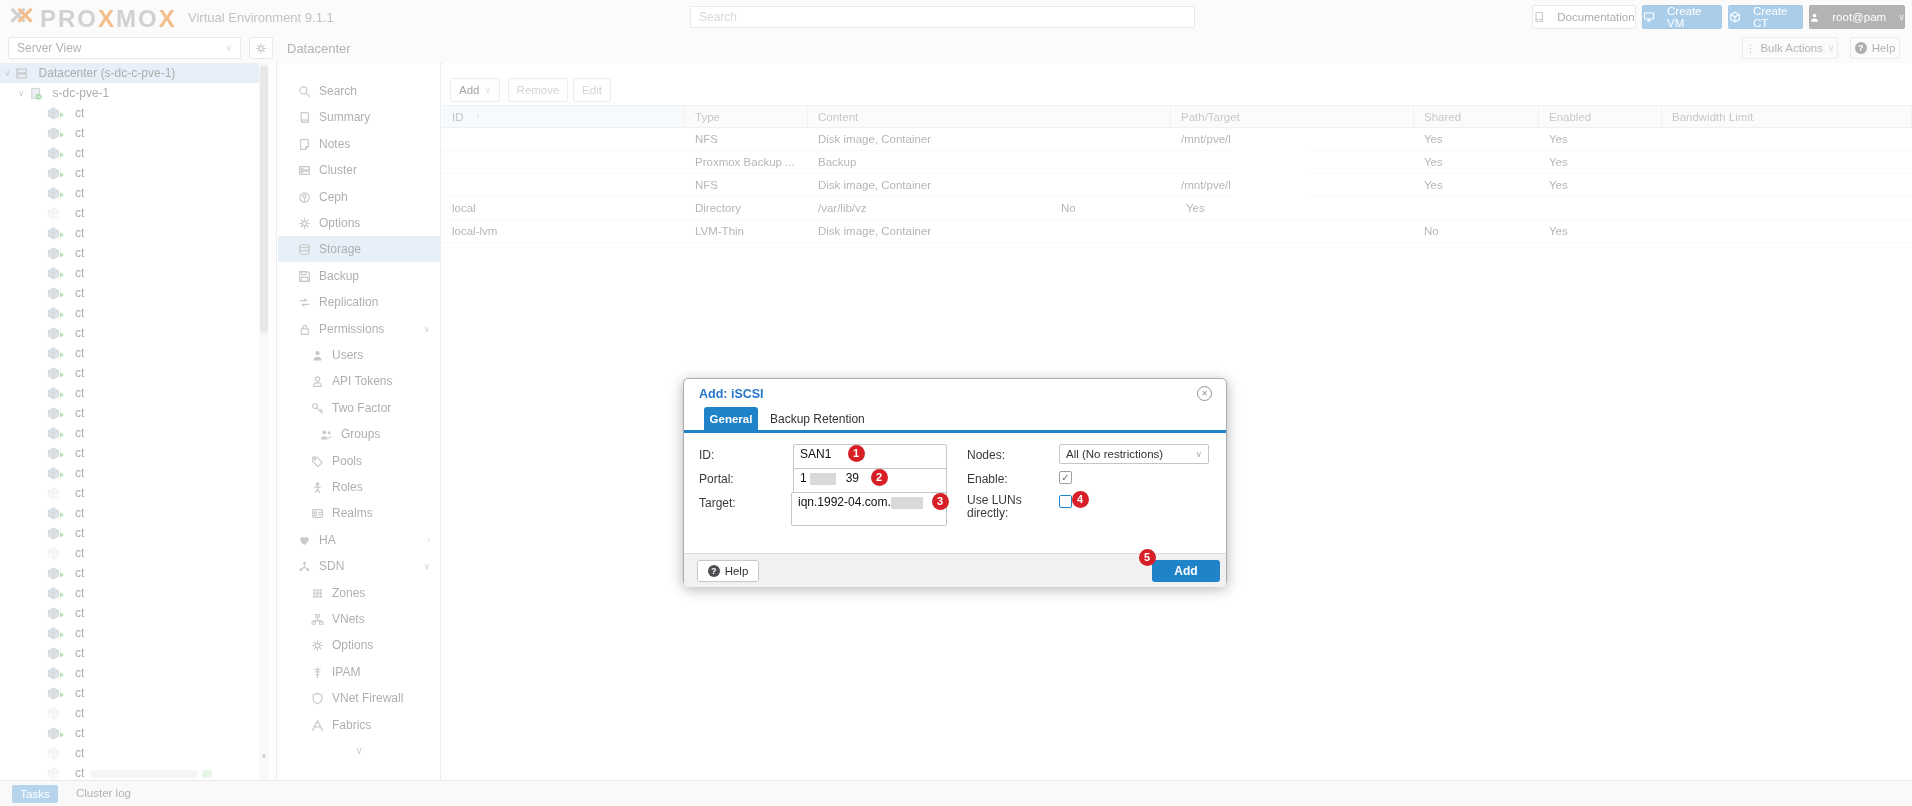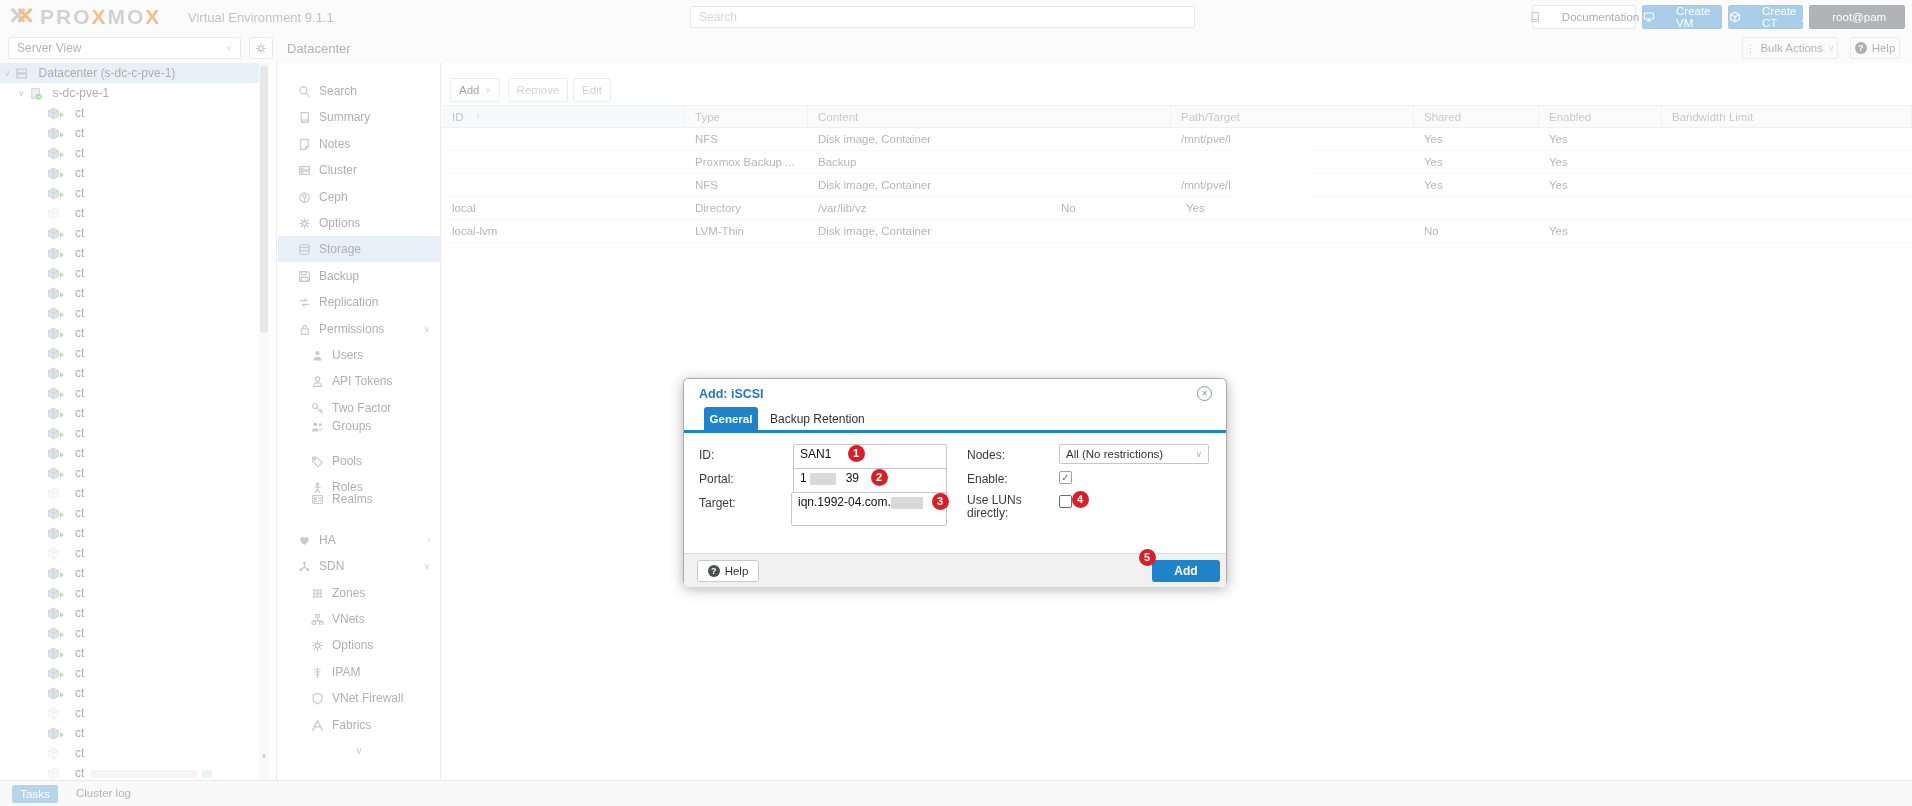--- a/index.html
+++ b/index.html
@@ -2,29 +2,29 @@
 <html style="--blue: #1f83ca; --red: #d61f26; --orange: #e57000;"><head>
 <meta charset="utf-8">
 <style>
   html,body{margin:0;padding:0;width:1912px;height:806px;overflow:hidden;
     font-family:"Liberation Sans",sans-serif;background:#fff;}
   .abs{position:absolute;}
   #app{position:absolute;inset:0;width:1912px;height:806px;}
 
   
   .top-header{left:0;top:0;width:1912px;height:34px;background:#f5f5f5;border-bottom:1px solid #dcdcdc;}
-  .logo{left:22px;top:5px;font-size:21px;font-weight:bold;letter-spacing:2px;color:#9a9a9a;}
+  .logo{left:22px;top:5px;font-size:24px;font-weight:bold;letter-spacing:2px;color:#9a9a9a;}
   .logo .lx{color:var(--orange);}
   .logo-mark{left:8px;top:2px;font-size:24px;font-weight:bold;color:#9a9a9a;}
   .logo-mark .lx{color:var(--orange);margin-left:-13px;}
   .version{left:188px;top:10px;font-size:13px;color:#777;}
   .search-input{left:690px;top:6px;width:505px;height:22px;border:1px solid #cfcfcf;border-radius:2px;
     background:#fff;font-size:12px;padding:0 8px;color:#444;box-sizing:border-box;font-family:"Liberation Sans",sans-serif;}
   .search-input::placeholder{color:#a8a8a8;}
-  .hbtn{top:5px;height:24px;border-radius:2px;font-size:11.5px;display:flex;align-items:center;justify-content:center;gap:21px;box-sizing:border-box;}
+  .hbtn{top:5px;height:24px;border-radius:2px;font-size:11.5px;display:flex;align-items:center;justify-content:center;gap:12px;box-sizing:border-box;}
   .hbtn.white{background:#fff;border:1px solid #cfcfcf;color:#444;}
   .hbtn.blue{background:#4493cf;color:#fff;border:1px solid #3d86bf;}
   .hbtn.dark{background:#56585c;color:#fff;border:1px solid #4a4c50;}
   .b-doc{left:1532px;width:104px;}
   .b-vm{left:1642px;width:80px;}
   .b-ct{left:1728px;width:75px;}
   .b-user{left:1809px;width:96px;}
   .chev{font-size:9px;opacity:.8;}
 
   
@@ -676,21 +676,21 @@
         </div>
       <div class="nrow sub" style="top:332px;">
         <span class="icon">
           <svg width="13" height="13" viewBox="0 0 12 12">
             <circle cx="3.8" cy="3.8" r="2.2" style="fill:none;stroke:#8a8a8a;stroke-width:1.1;stroke-linecap:round;stroke-linejoin:round"></circle>
             <path d="M5.4 5.4l4.9 4.9M8 8l1.4-1.4M9.3 9.3l1.2-1.2" style="fill:none;stroke:#8a8a8a;stroke-width:1.1;stroke-linecap:round;stroke-linejoin:round"></path>
           </svg>
         </span>
         <span class="nlabel">Two Factor</span>
         </div>
-      <div class="nrow sub" style="top:350px;">
+      <div class="nrow sub" style="top:358px;margin-left:9px;">
         <span class="icon">
           <svg width="13" height="13" viewBox="0 0 12 12">
             <circle cx="4" cy="4" r="1.7" style="fill:#8a8a8a;stroke:none"></circle>
             <circle cx="8.5" cy="4.3" r="1.4" style="fill:#8a8a8a;stroke:none"></circle>
             <path d="M1 10.5a3 2.9 0 0 1 6 0zM7.3 10.2a2.7 2.5 0 0 1 4-2.1" style="fill:#8a8a8a;stroke:none"></path>
           </svg>
         </span>
         <span class="nlabel">Groups</span>
         </div>
       <div class="nrow sub" style="top:385px;">
@@ -704,21 +704,21 @@
         </div>
       <div class="nrow sub" style="top:411px;">
         <span class="icon">
           <svg width="13" height="13" viewBox="0 0 12 12">
             <circle cx="6" cy="2.8" r="1.6" style="fill:#8a8a8a;stroke:none"></circle>
             <path d="M6 4.5v3M6 7.5l-1.8 3M6 7.5l1.8 3M3.5 5.6h5" style="fill:none;stroke:#8a8a8a;stroke-width:1.1;stroke-linecap:round;stroke-linejoin:round"></path>
           </svg>
         </span>
         <span class="nlabel">Roles</span>
         </div>
-      <div class="nrow sub" style="top:423px;text-align:right;">
+      <div class="nrow sub" style="top:437px;text-align:right;">
         <span class="icon">
           <svg width="13" height="13" viewBox="0 0 12 12">
             <rect x="1.5" y="2.5" width="9" height="7" rx=".8" style="fill:none;stroke:#8a8a8a;stroke-width:1.1;stroke-linecap:round;stroke-linejoin:round"></rect>
             <circle cx="4" cy="5.3" r="1" style="fill:none;stroke:#8a8a8a;stroke-width:1.1;stroke-linecap:round;stroke-linejoin:round"></circle>
             <path d="M2.8 8a1.4 1.2 0 0 1 2.4 0M7 5h2.5M7 7h2.5" style="fill:none;stroke:#8a8a8a;stroke-width:1.1;stroke-linecap:round;stroke-linejoin:round"></path>
           </svg>
         </span>
         <span class="nlabel">Realms</span>
         </div>
       <div class="nrow" style="top:464px;">

